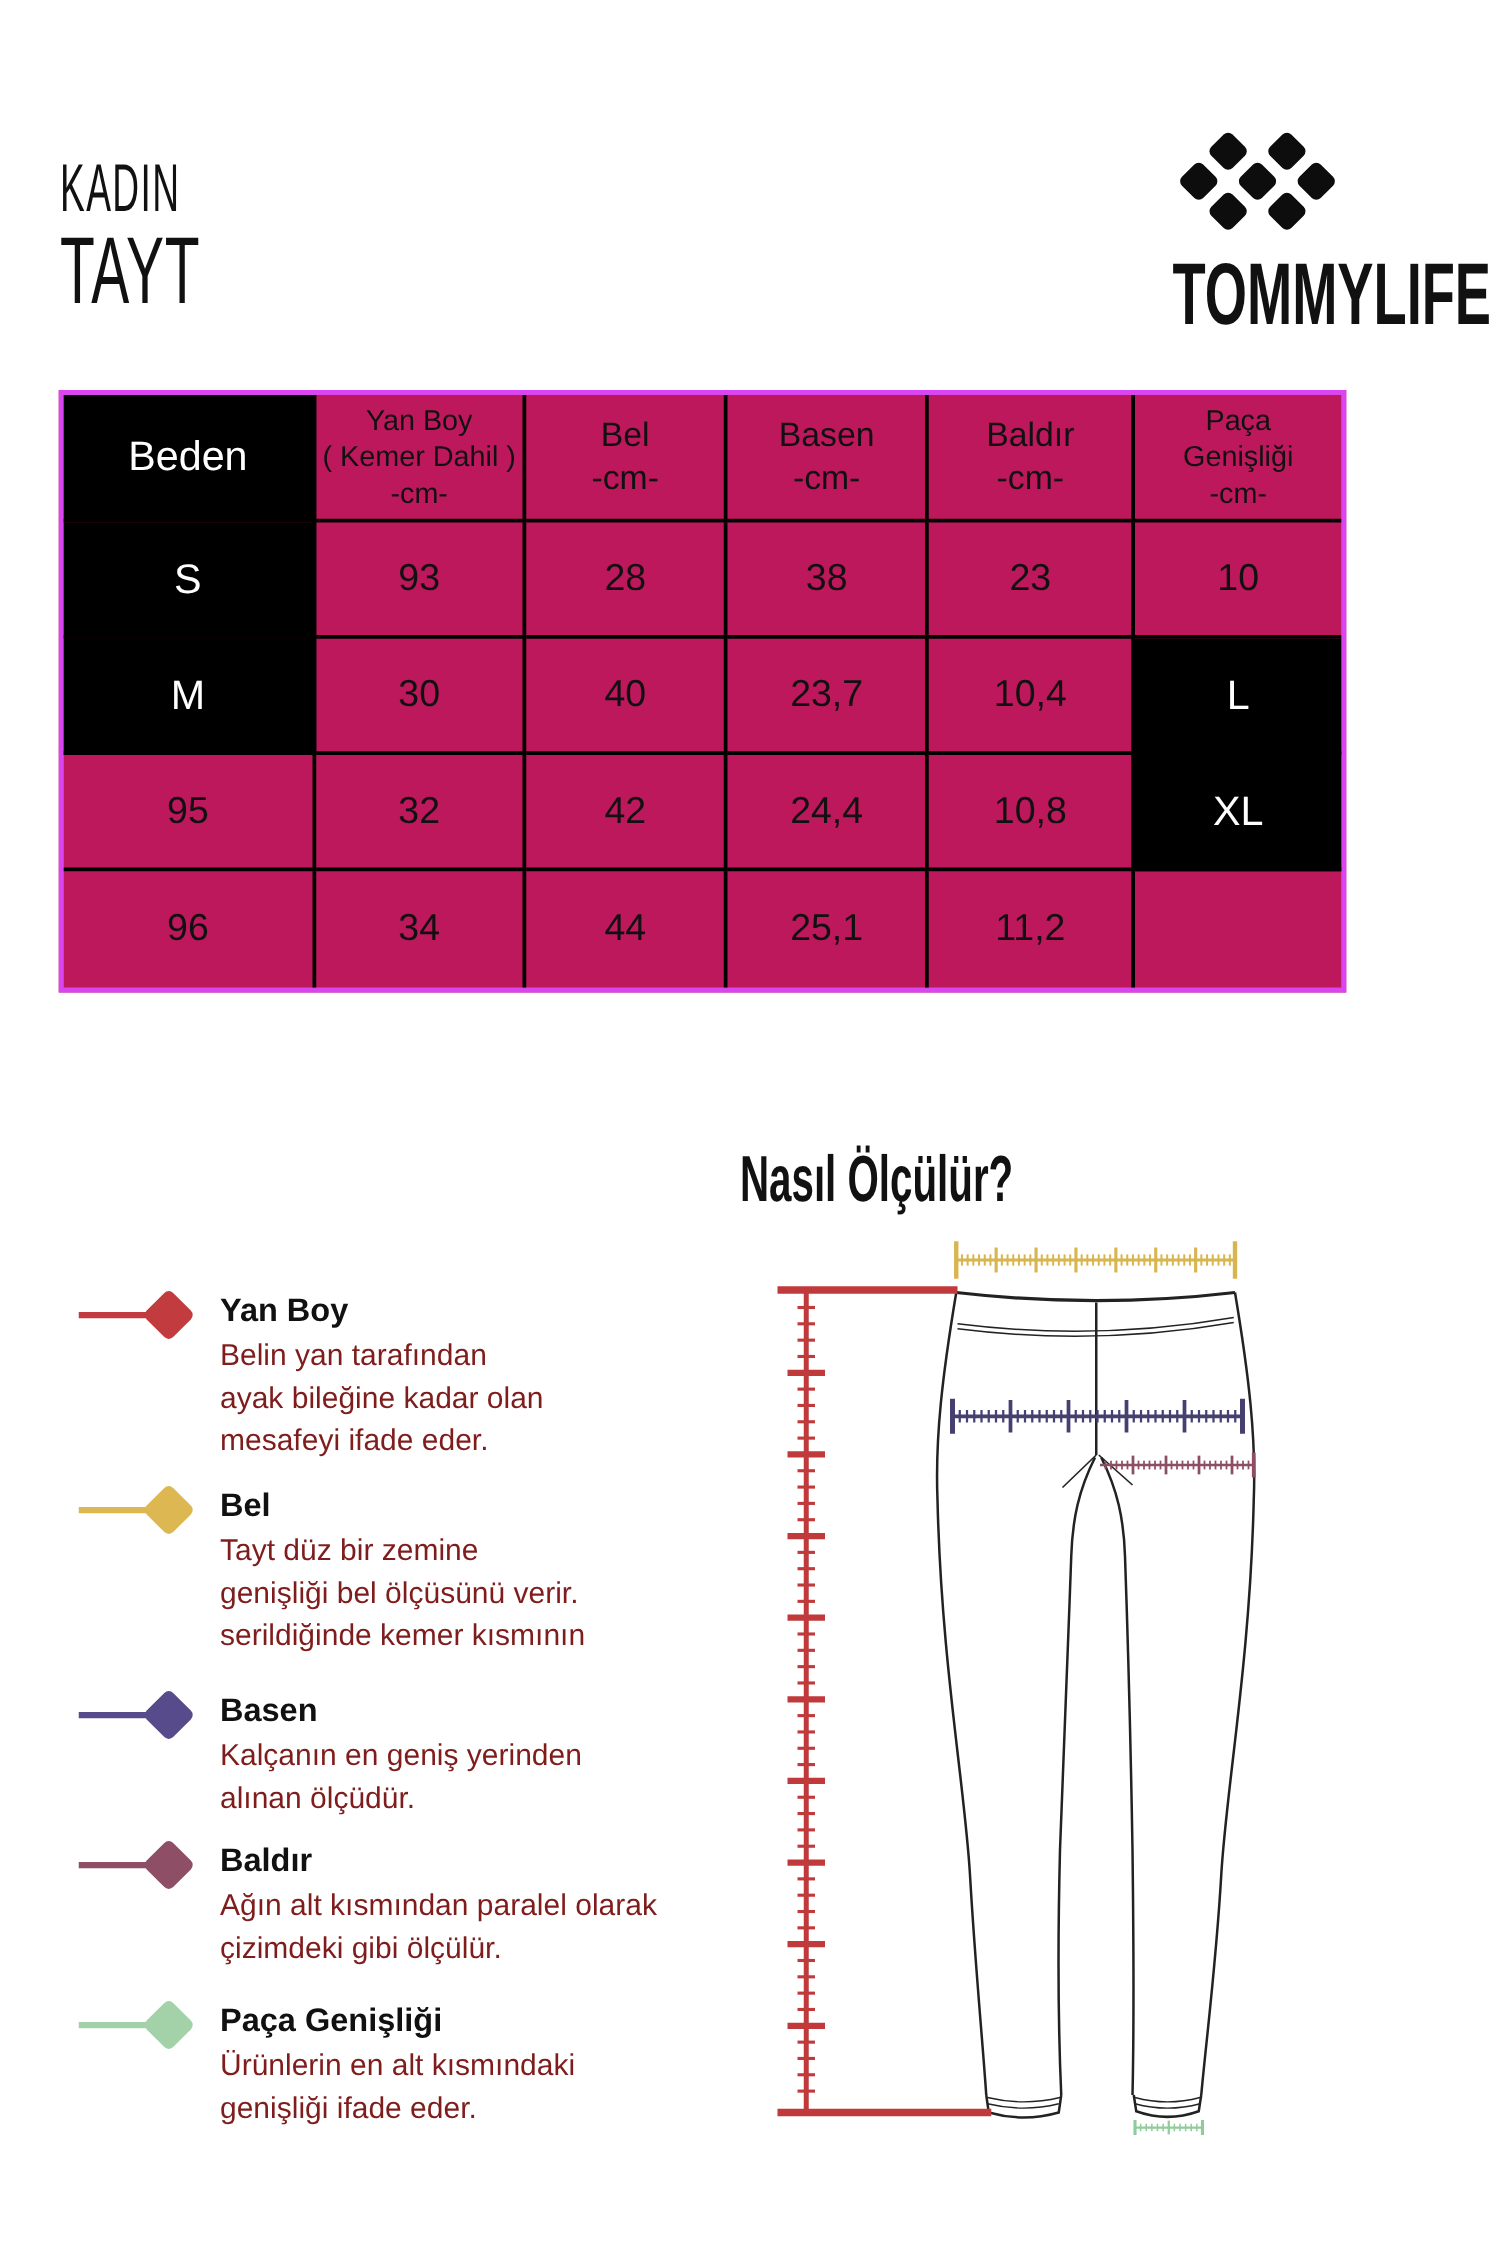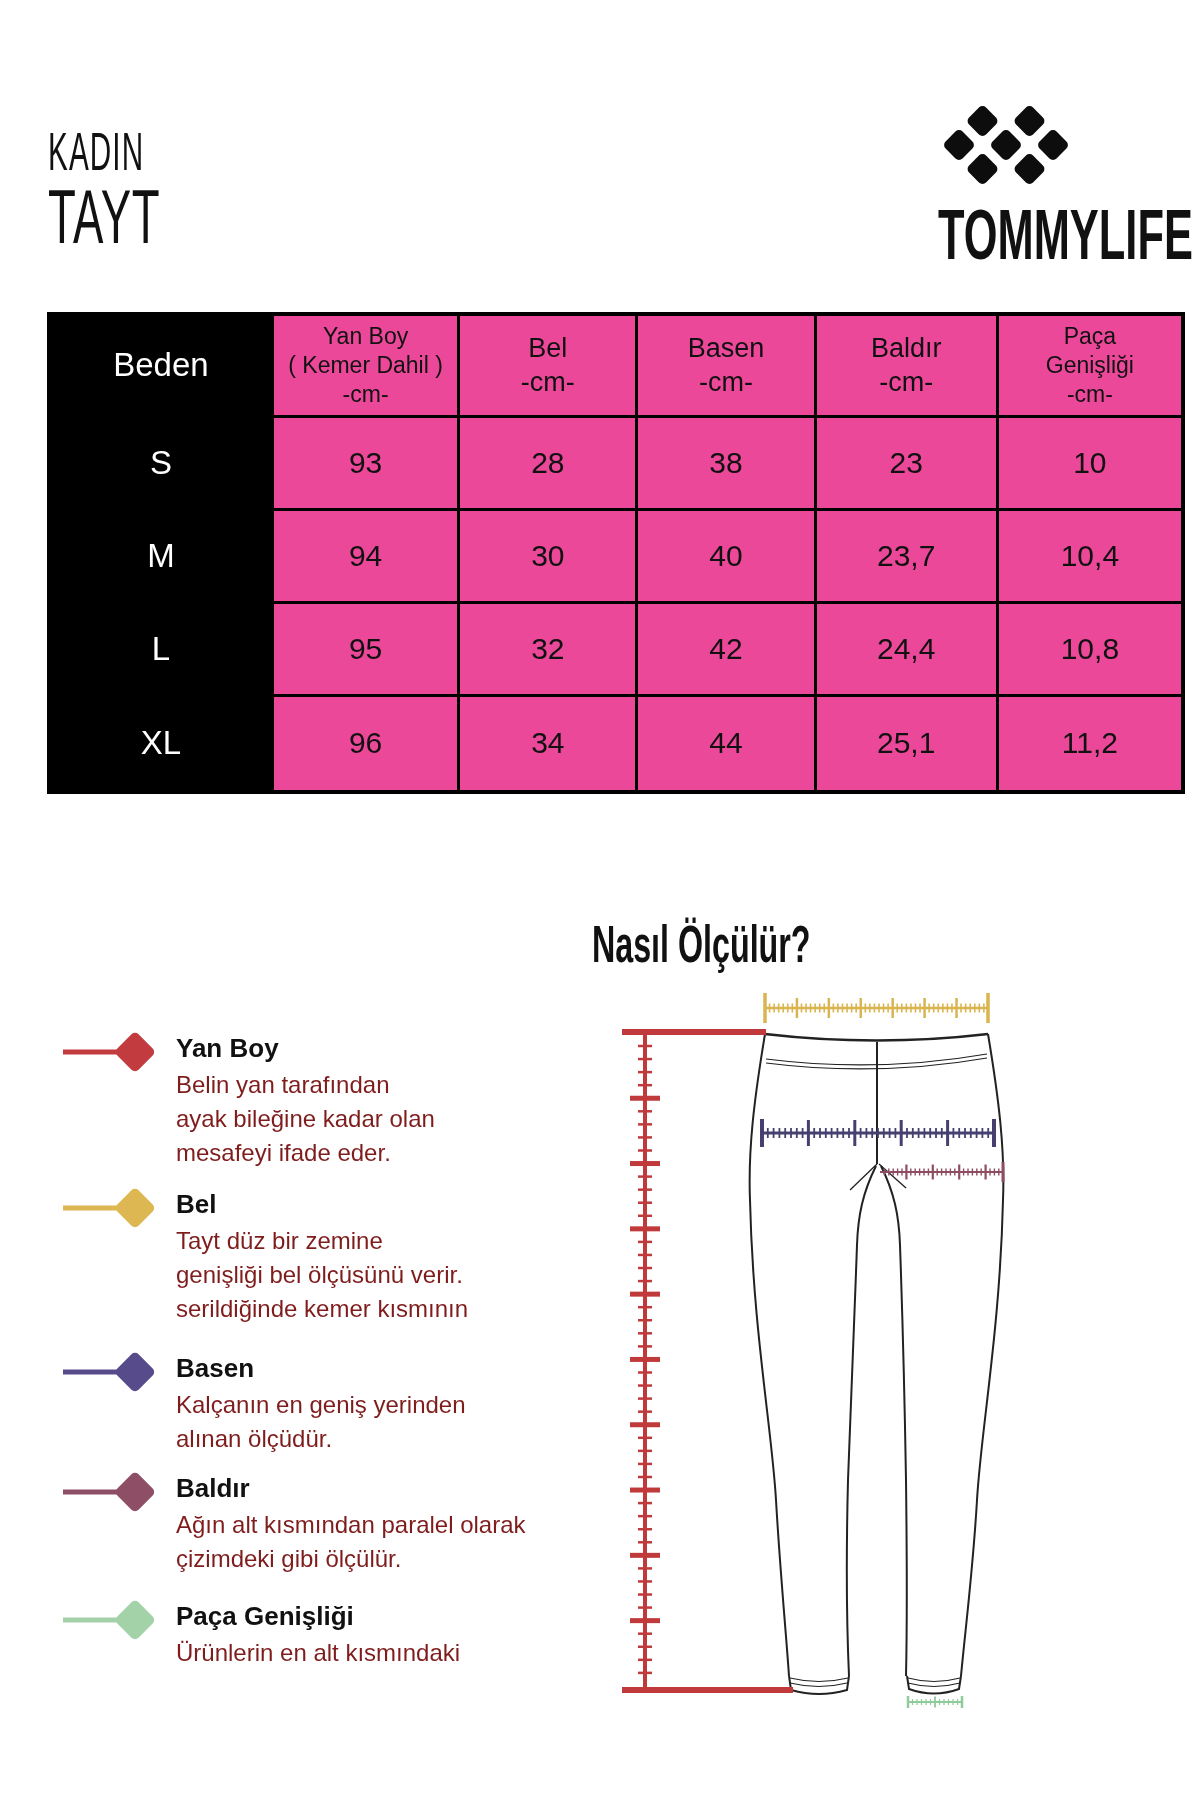--- a/index.html
+++ b/index.html
@@ -14,25 +14,25 @@
   .kadin { left:48px; top:122px; font-size:54px; font-weight:400; line-height:58px; }
   .kadin .cx { transform:scaleX(.55); transform-origin:left center; letter-spacing:2px; }
   .tayt  { left:48px; top:178px; font-size:76px; font-weight:400; line-height:78px; }
   .tayt .cx { transform:scaleX(.60); transform-origin:left center; letter-spacing:1px; }
   .brand { left:860px; top:198px; width:300px; text-align:left;
            font-size:70px; font-weight:700; line-height:74px; }
   .brand .cx { transform:scaleX(.62); transform-origin:center; }
   .logo-svg { left:935px; top:95px; }
 
   
-  .size-table { left:47px; top:312px; width:1138px; height:482px;
+  .size-table { left:47px; top:312px; width:1030px; height:482px;
     display:grid;
     grid-template-columns:219fr 183fr 175fr 175fr 179fr 179fr;
     grid-template-rows:104fr 95fr 95fr 95fr 95fr;
-    border:4px solid #000000; background:#ec4899; }
+    border:4px solid #d946ef; background:#be185d; }
   .cell { border-right:3px solid #000; border-bottom:3px solid #000;
           display:flex; flex-direction:column; align-items:center; justify-content:center;
           text-align:center; }
   .cell:nth-child(6n) { border-right:none; }
   .cell:nth-child(n+25) { border-bottom:none; }
   .dark { background:#000; color:#fff; border-color:#000; }
   .corner span, .size-label span { font-size:33px; }
   .h-line  { font-size:27px; line-height:34px; }
   .h-small { font-size:23px; line-height:29px; }
   .val { font-size:30px; }
@@ -121,23 +121,20 @@
         <span>23</span>
       </div>
     <div class="cell val">
         <span>10</span>
       </div>
 
     <div class="cell dark size-label">
         <span>M</span>
       </div>
     <div class="cell val">
-        <span>94</span>
-      </div>
-    <div class="cell val">
         <span>30</span>
       </div>
     <div class="cell val">
         <span>40</span>
       </div>
     <div class="cell val">
         <span>23,7</span>
       </div>
     <div class="cell val">
         <span>10,4</span>
@@ -246,20 +243,21 @@
 
   <div class="legend-item" style="top:1598px">
     <svg class="legend-icon" width="160" height="44">
       <line x1="3" y1="22" x2="57" y2="22" stroke="#a3d2a9" stroke-width="5"></line>
       <rect x="60" y="7" width="30" height="30" rx="5" fill="#a3d2a9" transform="rotate(45 75 22)"></rect>
     </svg>
     <div class="legend-text">
       <div class="legend-title">Paça Genişliği</div>
       <div class="legend-desc">
         <div>Ürünlerin en alt kısmındaki</div>
+        <div>genişliği ifade eder.</div>
       </div>
     </div>
   </div>
 
   <svg class="abs diagram-svg" width="1200" height="1800" viewBox="0 0 1200 1800">
 
     <g stroke="#222" fill="none" stroke-width="2">
       <path d="M765 1034 Q877 1047 988 1034" stroke-width="2.6"></path>
       <path d="M877 1042 L877 1164"></path>
       <path d="M766 1059 Q877 1073 987 1054" stroke-width="1.2"></path>

